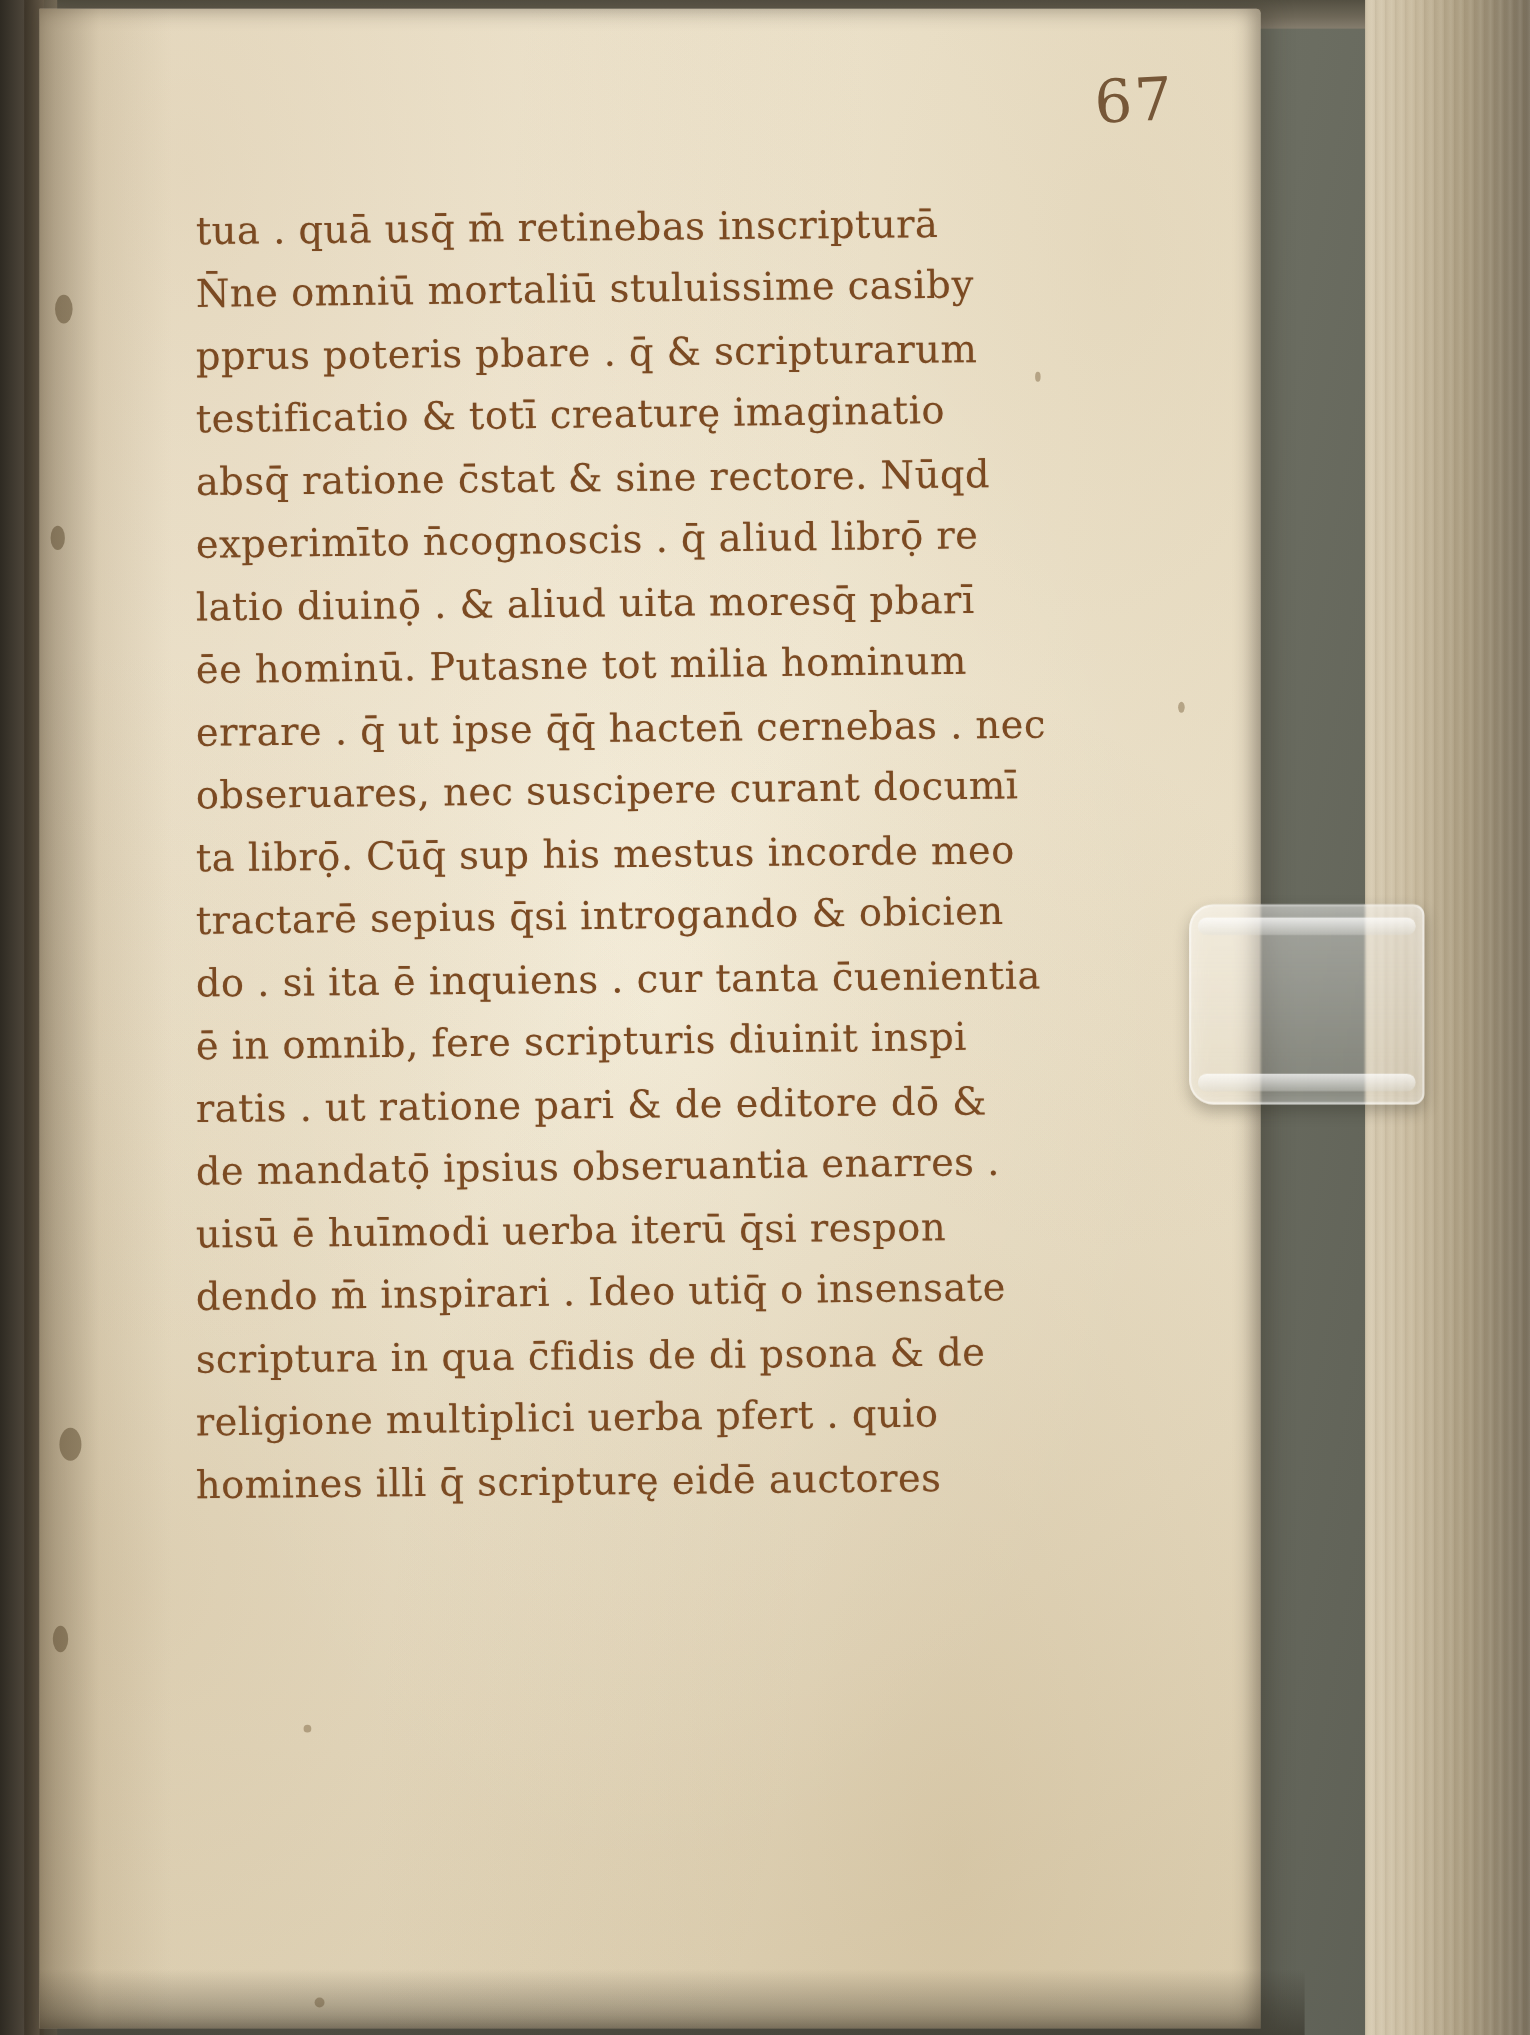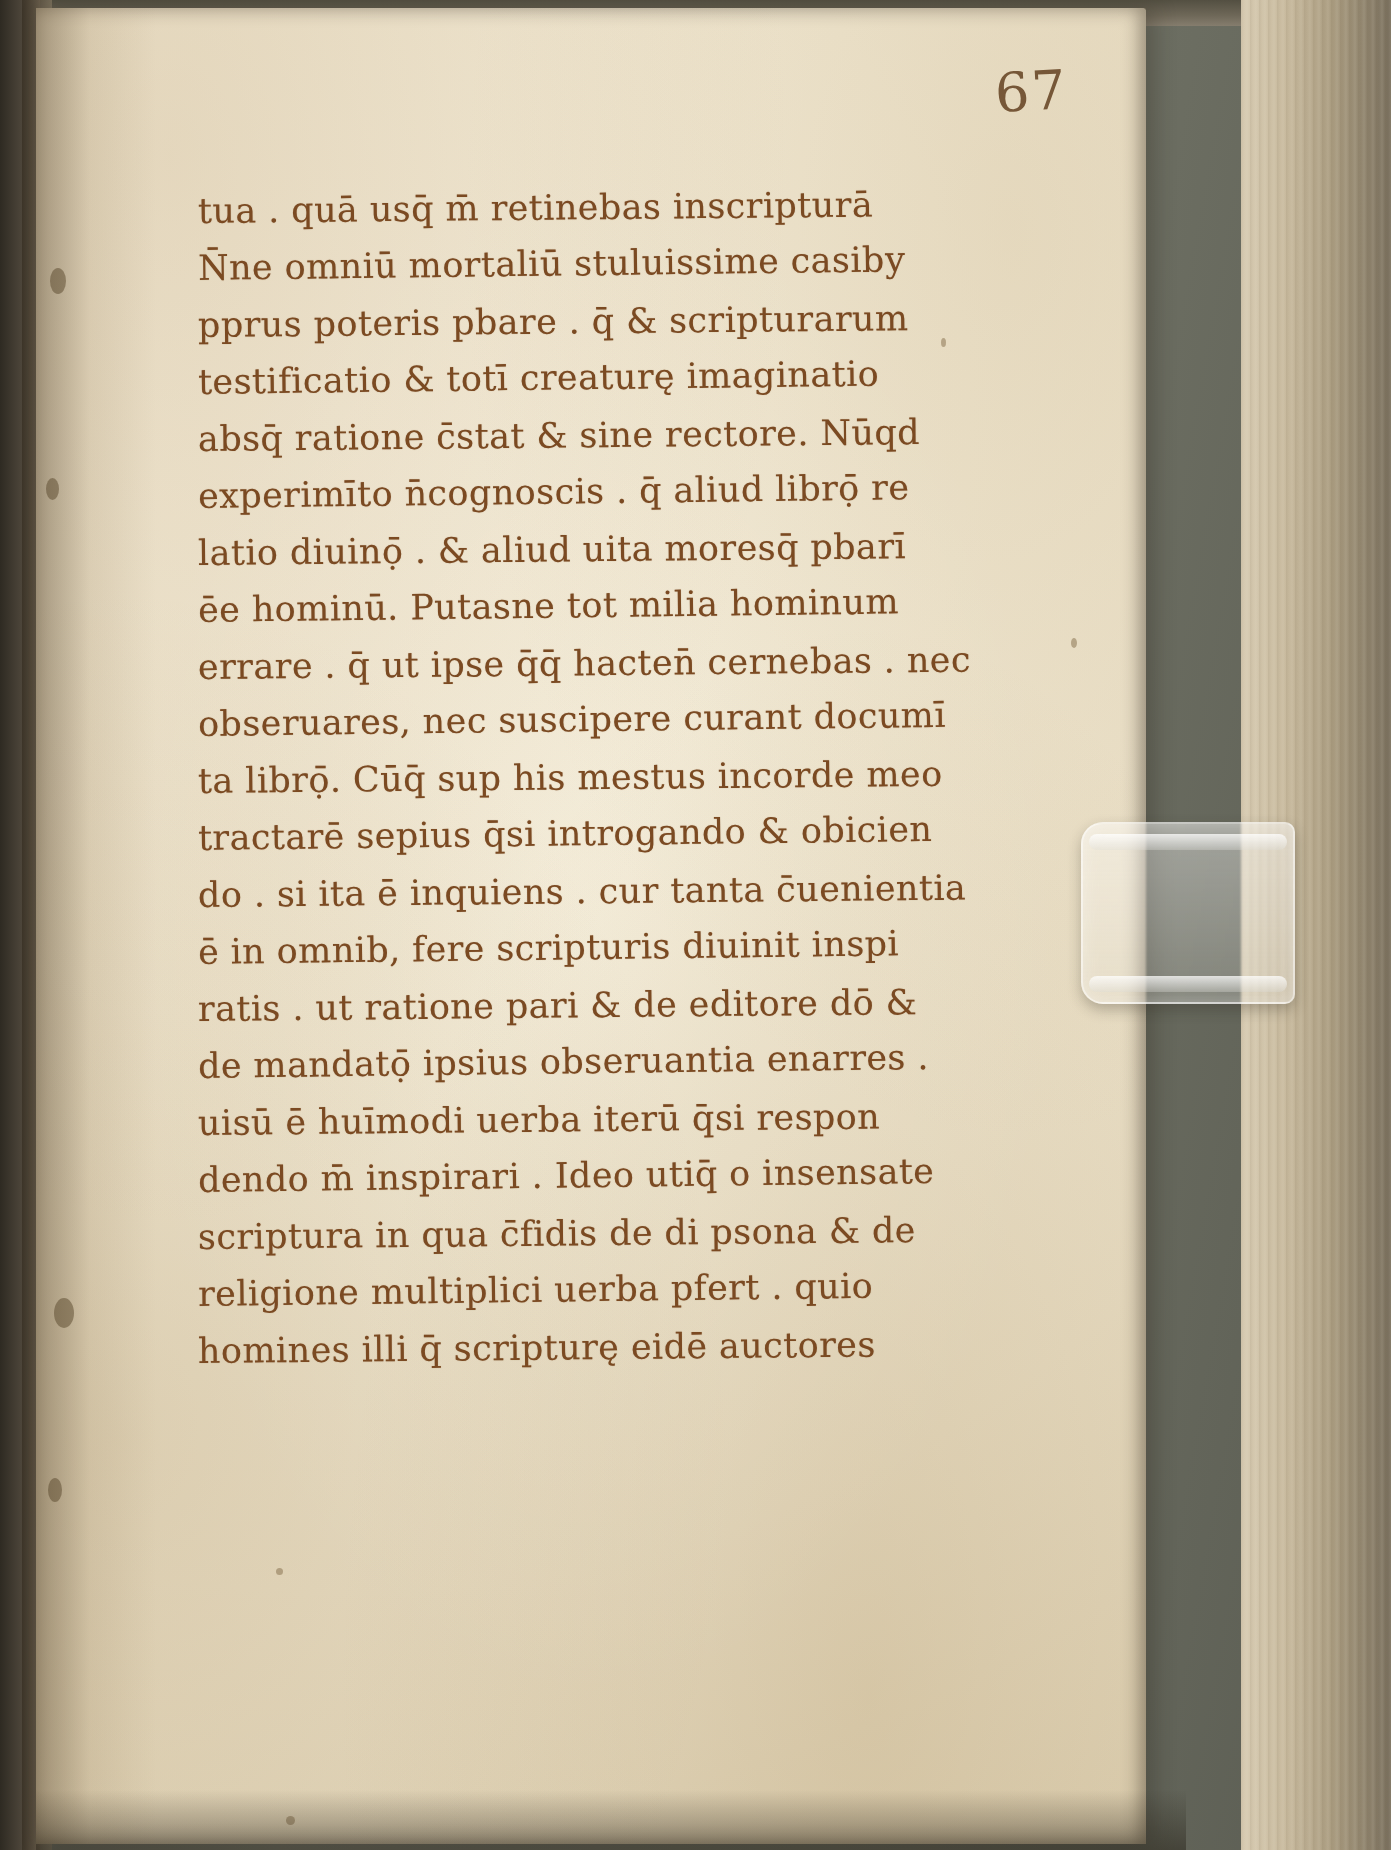--- a/index.html
+++ b/index.html
@@ -111,21 +111,21 @@
     font-size: 54px;
     color: #6b4a2a;
     letter-spacing: 2px;
     transform: rotate(-3deg);
     opacity: .9;
   }
 
   
   .textblock {
     position: absolute;
-    left: 162px;
+    left: 142px;
     top: 175px;
     width: 880px;
   }
   .line {
     font-family: "DejaVu Serif", serif;
     font-size: 35px;
     line-height: 57px;
     color: #7b4a22;
     white-space: nowrap;
     letter-spacing: 0.4px;

